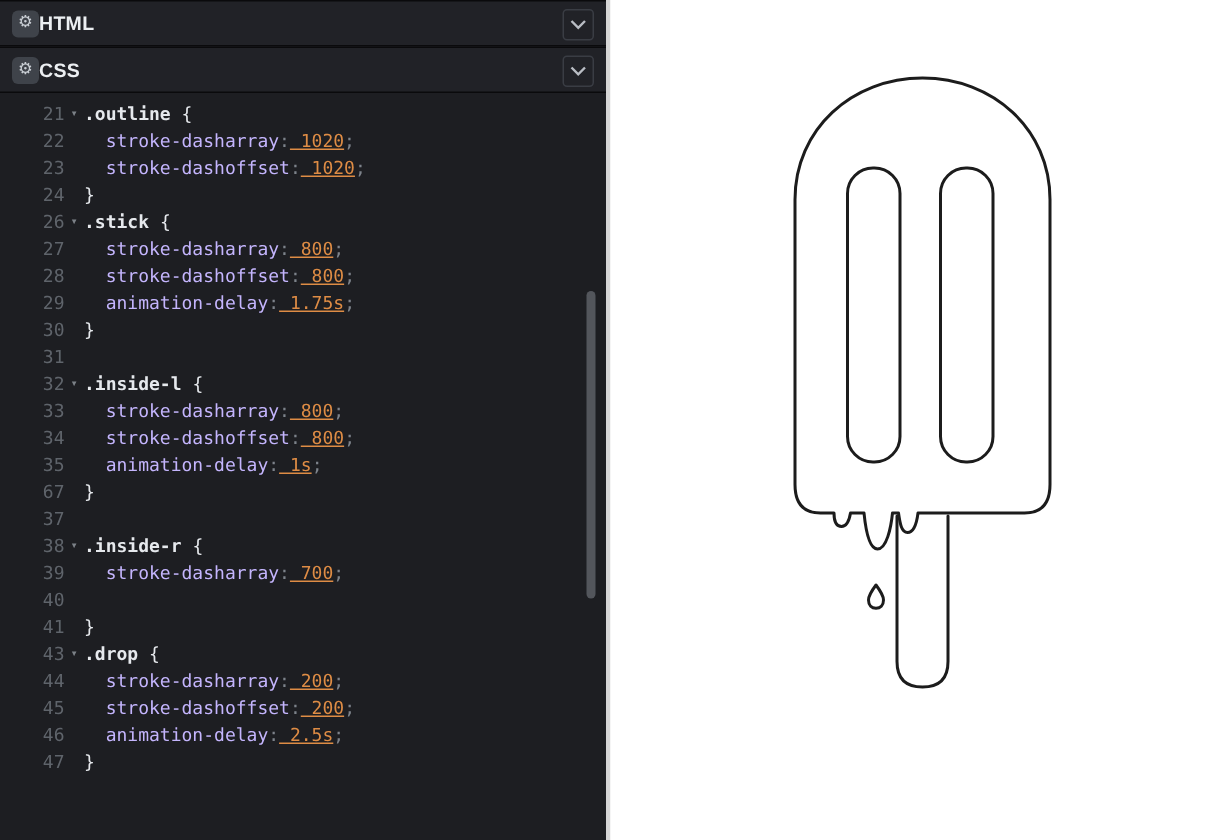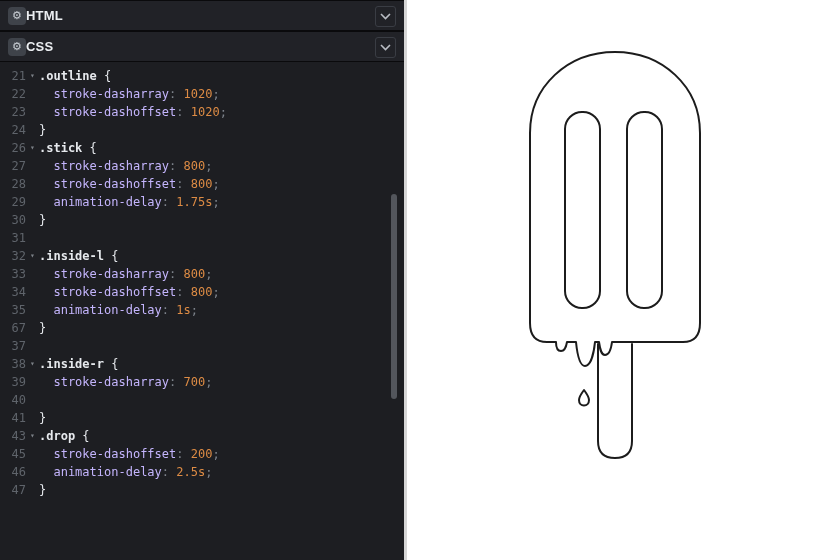--- a/index.html
+++ b/index.html
@@ -43,31 +43,32 @@
   
   .code-area{
     flex:1;position:relative;overflow:hidden;
     font-family:"DejaVu Sans Mono","Liberation Mono",monospace;
     font-size:12px;padding-top:5px;
   }
   .code-line{height:18px;line-height:18px;display:flex;white-space:pre;}
   .ln{
     width:26px;min-width:26px;text-align:right;color:#5f646b;
     user-select:none;
+    margin-left:17px;
   }
   .fold{
     width:13px;min-width:13px;text-align:center;color:#7c8187;
     font-size:8px;line-height:18px;user-select:none;
   }
   .code{white-space:pre;}
   .tok-sel{color:#e6e9ed;font-weight:bold;}
   .tok-pln{color:#e6e9ed;}
   .tok-prop{color:#c4b5fd;}
   .tok-punc{color:#7d838b;}
-  .tok-val{color:#de8c45;}
+  .tok-val{color:#de8c45;text-decoration:underline;}
   .v-scrollbar{
     position:absolute;right:7px;top:132px;width:6px;height:205px;
     background:#53565c;border-radius:3px;cursor:pointer;
   }
   
   .divider{width:3px;min-width:3px;background:#d6d6d6;height:560px;}
   .preview{
     flex:1;height:560px;background:#ffffff;position:relative;overflow:hidden;
   }
   .preview svg{position:absolute;left:0;top:0;}
@@ -121,20 +122,21 @@
         <div class="code-line"><span class="ln">33</span><span class="fold"></span><span class="code"><span class="tok-prop">  stroke-dasharray</span><span class="tok-punc">:</span><span class="tok-val"> 800</span><span class="tok-punc">;</span></span></div>
         <div class="code-line"><span class="ln">34</span><span class="fold"></span><span class="code"><span class="tok-prop">  stroke-dashoffset</span><span class="tok-punc">:</span><span class="tok-val"> 800</span><span class="tok-punc">;</span></span></div>
         <div class="code-line"><span class="ln">35</span><span class="fold"></span><span class="code"><span class="tok-prop">  animation-delay</span><span class="tok-punc">:</span><span class="tok-val"> 1s</span><span class="tok-punc">;</span></span></div>
         <div class="code-line"><span class="ln">67</span><span class="fold"></span><span class="code"><span class="tok-pln">}</span></span></div>
         <div class="code-line"><span class="ln">37</span><span class="fold"></span><span class="code"></span></div>
         <div class="code-line"><span class="ln">38</span><span class="fold">▾</span><span class="code"><span class="tok-sel">.inside-r</span><span class="tok-pln"> {</span></span></div>
         <div class="code-line"><span class="ln">39</span><span class="fold"></span><span class="code"><span class="tok-prop">  stroke-dasharray</span><span class="tok-punc">:</span><span class="tok-val"> 700</span><span class="tok-punc">;</span></span></div>
         <div class="code-line"><span class="ln">40</span><span class="fold"></span></div>
         <div class="code-line"><span class="ln">41</span><span class="fold"></span><span class="code"><span class="tok-pln">}</span></span></div>
         <div class="code-line"><span class="ln">43</span><span class="fold">▾</span><span class="code"><span class="tok-sel">.drop</span><span class="tok-pln"> {</span></span></div>
+        <div class="code-line"><span class="ln">44</span><span class="fold"></span><span class="code"><span class="tok-prop">  stroke-dasharray</span><span class="tok-punc">:</span><span class="tok-val"> 200</span><span class="tok-punc">;</span></span></div>
         <div class="code-line"><span class="ln">45</span><span class="fold"></span><span class="code"><span class="tok-prop">  stroke-dashoffset</span><span class="tok-punc">:</span><span class="tok-val"> 200</span><span class="tok-punc">;</span></span></div>
         <div class="code-line"><span class="ln">46</span><span class="fold"></span><span class="code"><span class="tok-prop">  animation-delay</span><span class="tok-punc">:</span><span class="tok-val"> 2.5s</span><span class="tok-punc">;</span></span></div>
         <div class="code-line"><span class="ln">47</span><span class="fold"></span><span class="code"><span class="tok-pln">}</span></span></div>
       </div>
     <div class="v-scrollbar"></div>
   </div>
 
 </div>
 
 <div class="divider"></div>

